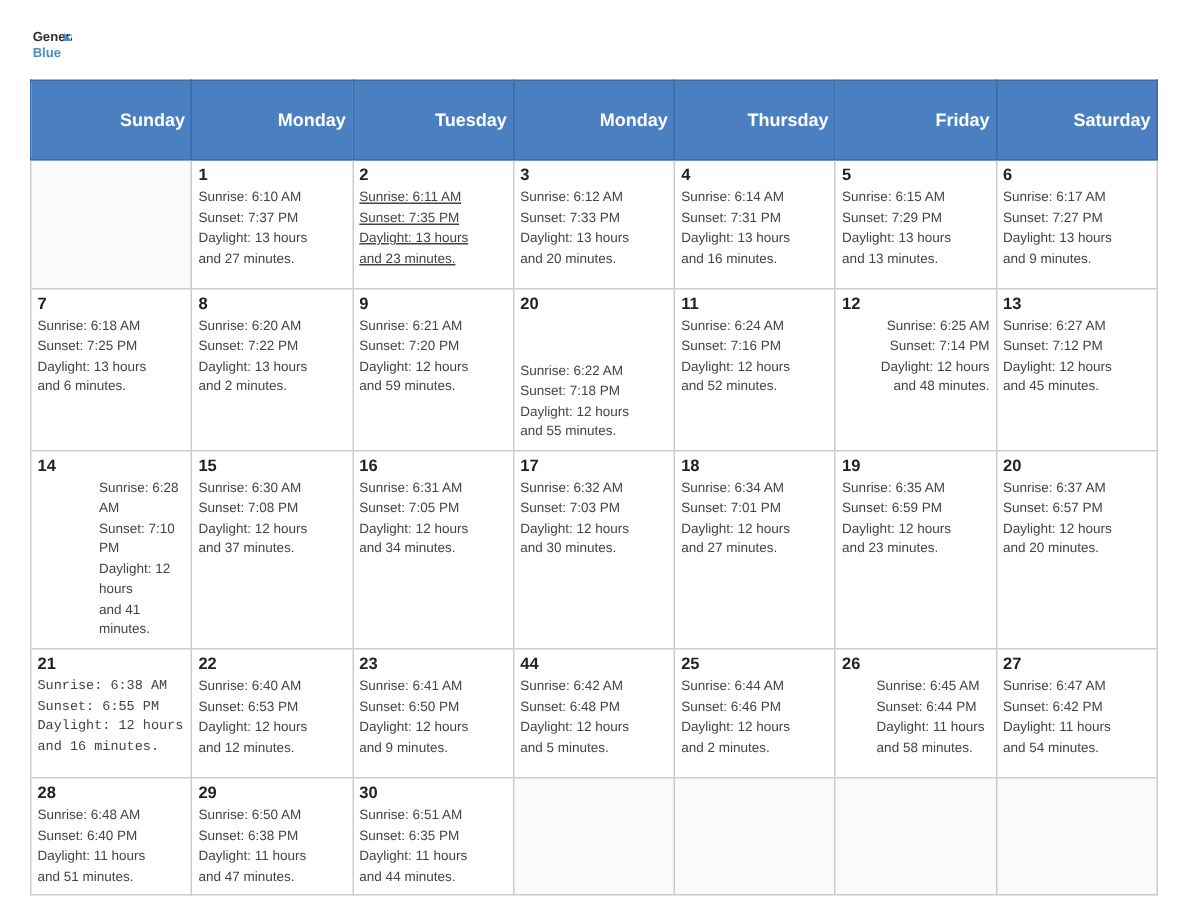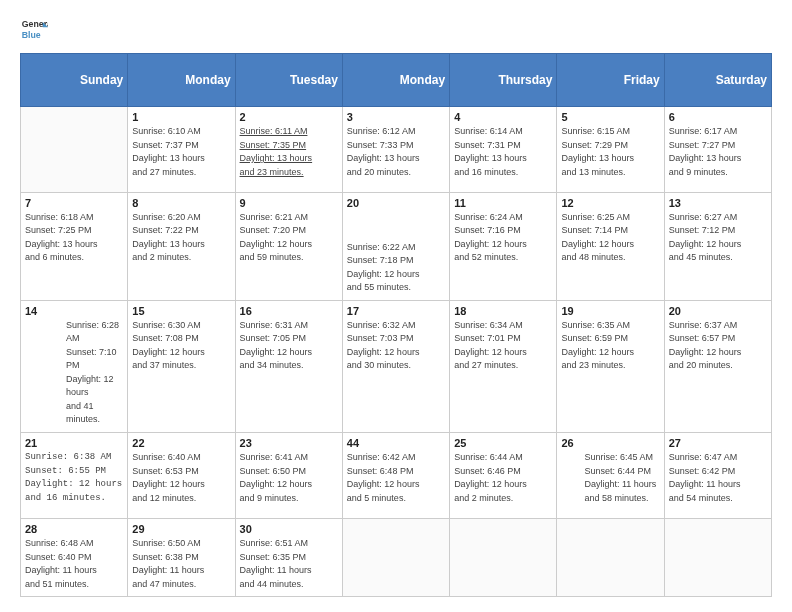--- a/index.html
+++ b/index.html
@@ -194,21 +194,21 @@
           </td>
           <td>
             <span class="day-number">11</span>
             <div class="day-info" style="white-space: pre-line;">Sunrise: 6:24 AM
 Sunset: 7:16 PM
 Daylight: 12 hours
 and 52 minutes.</div>
           </td>
           <td>
             <span class="day-number">12</span>
-            <div class="day-info" style="white-space: pre-line;">Sunrise: 6:25 AM
+            <div class="day-info" style="white-space: pre-line; text-align: right;">Sunrise: 6:25 AM
 Sunset: 7:14 PM
 Daylight: 12 hours
 and 48 minutes.</div>
           </td>
           <td>
             <span class="day-number">13</span>
             <div class="day-info" style="white-space: pre-line;">Sunrise: 6:27 AM
 Sunset: 7:12 PM
 Daylight: 12 hours
 and 45 minutes.</div>

